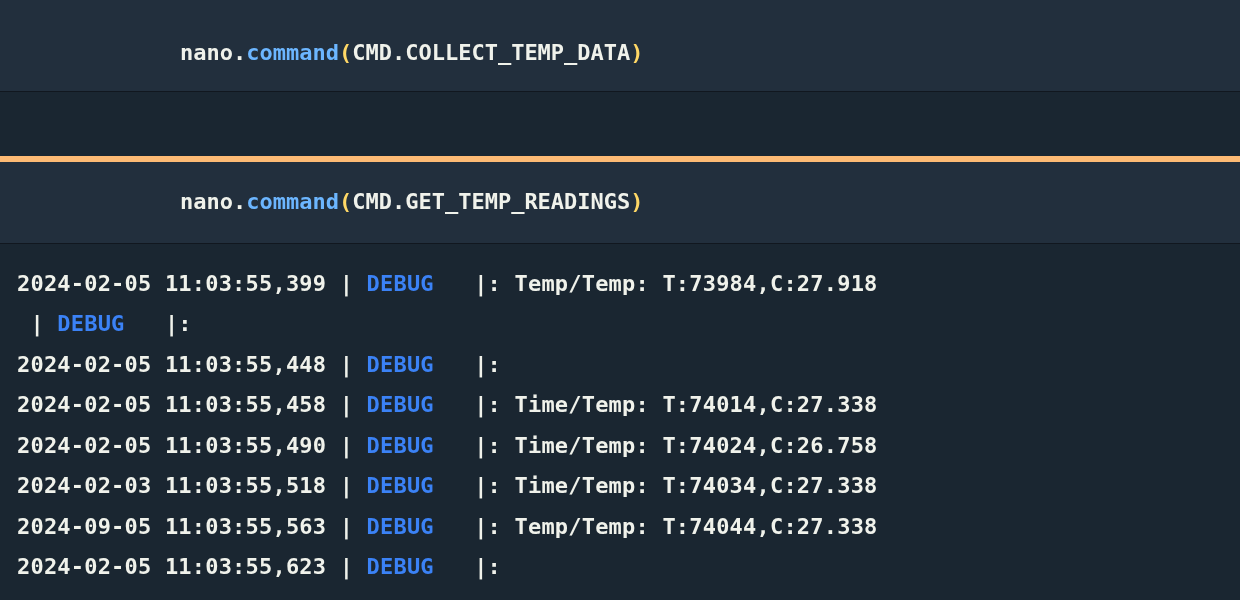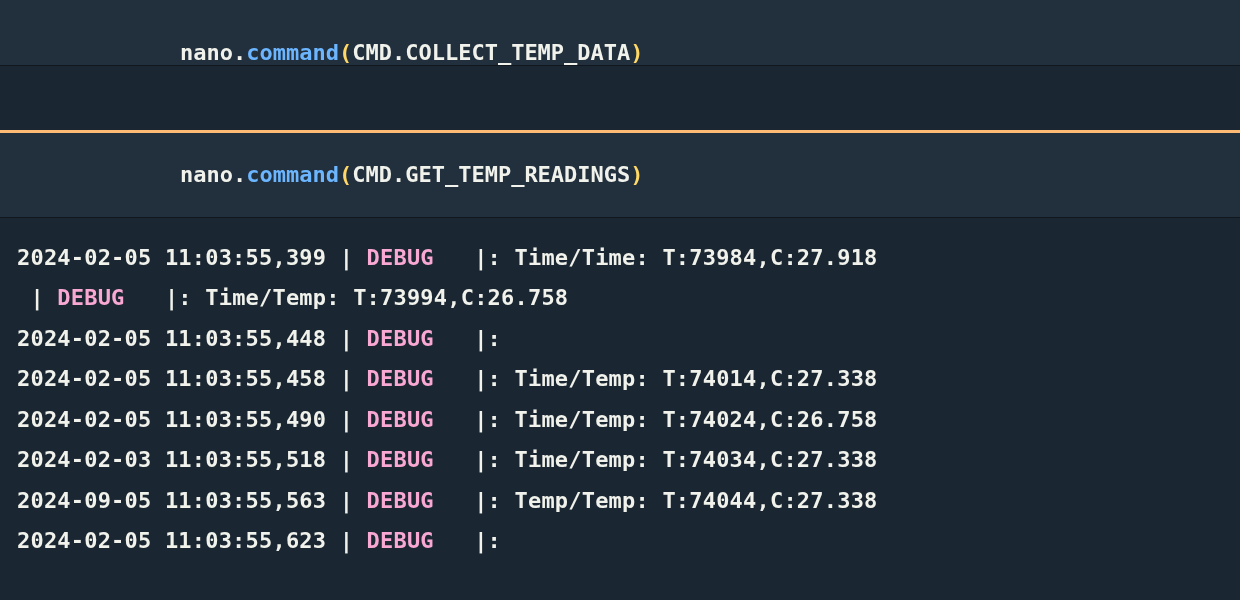--- a/index.html
+++ b/index.html
@@ -39,40 +39,40 @@
   .tok-call    { color: #6cb6ff; }   
   .tok-paren   { color: #ffd866; }
   .tok-const   { color: #f0f2eb; }
   .tok-attr    { color: #f0f2eb; }
 
   .spacer-cell {
     height: 64px;
     background: #1a2631;
   }
 
-  .cell-divider-top    { border-top: 3px solid #fdba74; }
+  .cell-divider-top    { border-top: 6px solid #fdba74; }
   .cell-divider-bottom { border-bottom: 1px solid #11171f; }
 
-  .code-cell.first { height: 66px; padding-top: 30px; }
+  .code-cell.first { height: 92px; padding-top: 30px; }
   .code-cell.second { height: 88px; display:flex; align-items:center; }
 
   .log-area {
     background: #1a2631;
     padding: 20px 16px 0 17px;
     white-space: nowrap;
     letter-spacing: 0.2px;
   }
   .log-line {
     height: 40.5px;
     display: flex;
     align-items: center;
   }
   .log-ts    { color: #f0f2eb; }
   .log-sep   { color: #f0f2eb; }
-  .log-level { color: #f9a8d4; }
+  .log-level { color: #3b82f6; }
   .log-body  { color: #f0f2eb; }
   .seg { white-space: pre; }
 </style>
 </head>
 <body>
 <div class="canvas">
 
   <div class="code-cell first cell-divider-bottom">
     <div class="code-line">
       <span class="gutter"></span>
@@ -92,27 +92,26 @@
       </span>
     </div>
   </div>
 
   <div class="log-area">
     <div class="log-line">
       <span class="seg log-ts">2024-02-05 11:03:55,399</span>
         <span class="seg log-sep"> | </span>
         <span class="seg log-level">DEBUG</span>
         <span class="seg log-sep">   |: </span>
-        <span class="seg log-body">Time/Time: T:73984,C:27.918</span>
+        <span class="seg log-body">Temp/Temp: T:73984,C:27.918</span>
     </div>
     <div class="log-line">
         <span class="seg log-sep"> | </span>
         <span class="seg log-level">DEBUG</span>
         <span class="seg log-sep">   |: </span>
-        <span class="seg log-body">Time/Temp: T:73994,C:26.758</span>
     </div>
     <div class="log-line">
       <span class="seg log-ts">2024-02-05 11:03:55,448</span>
         <span class="seg log-sep"> | </span>
         <span class="seg log-level">DEBUG</span>
         <span class="seg log-sep">   |: </span>
     </div>
     <div class="log-line">
       <span class="seg log-ts">2024-02-05 11:03:55,458</span>
         <span class="seg log-sep"> | </span>

